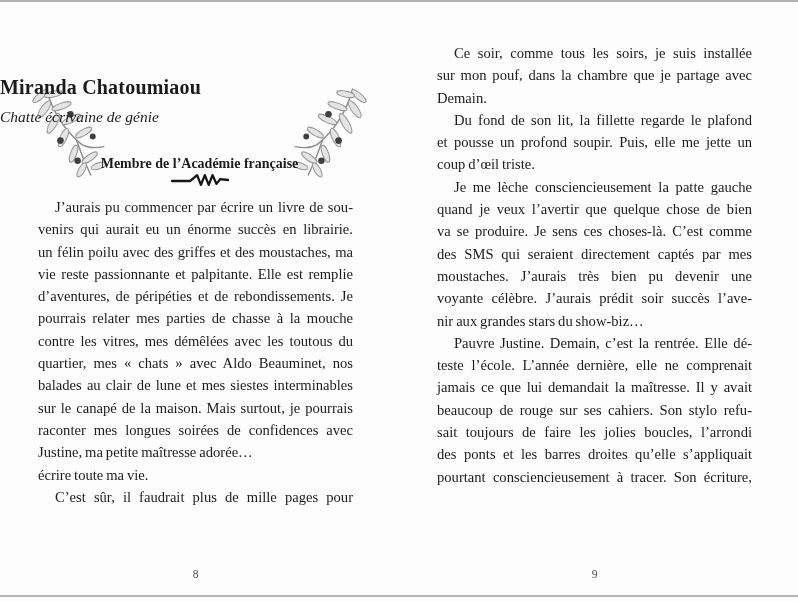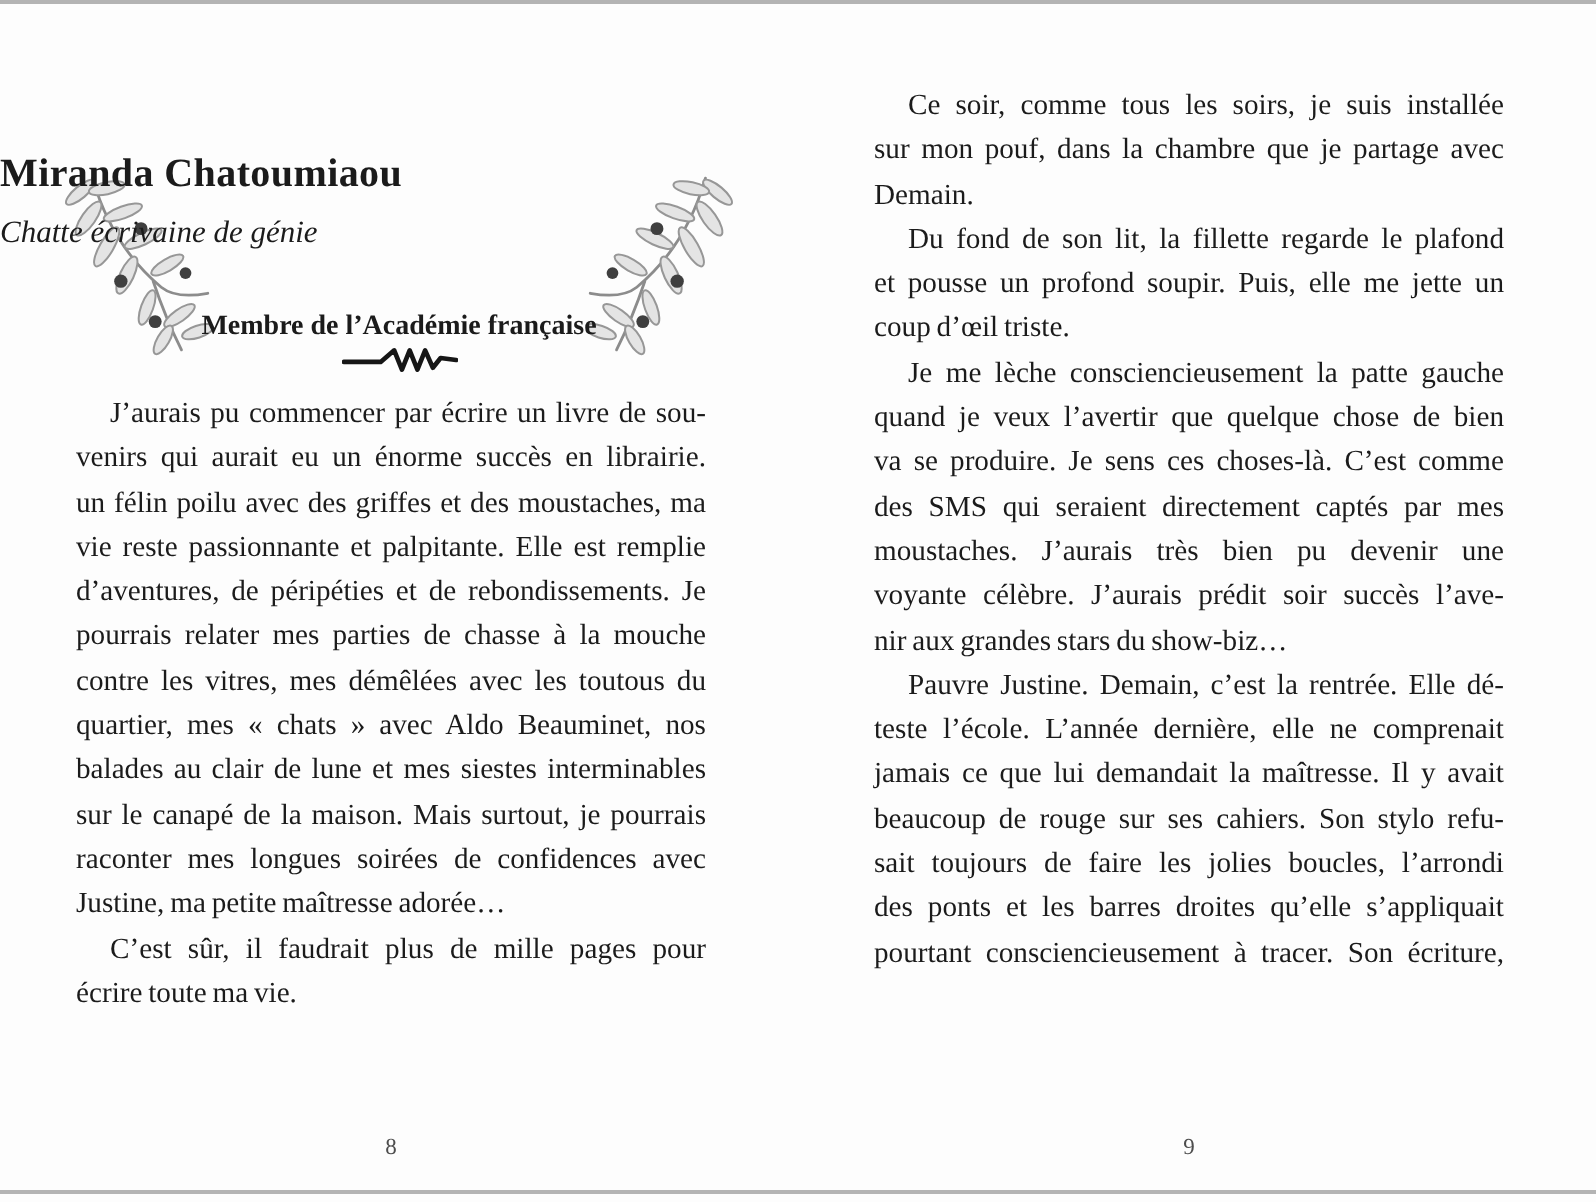--- a/index.html
+++ b/index.html
@@ -142,22 +142,22 @@
         <div class="tline">un félin poilu avec des griffes et des moustaches, ma</div>
         <div class="tline">vie reste passionnante et palpitante. Elle est remplie</div>
         <div class="tline">d’aventures, de péripéties et de rebondissements. Je</div>
         <div class="tline">pourrais relater mes parties de chasse à la mouche</div>
         <div class="tline">contre les vitres, mes démêlées avec les toutous du</div>
         <div class="tline">quartier, mes « chats » avec Aldo Beauminet, nos</div>
         <div class="tline">balades au clair de lune et mes siestes interminables</div>
         <div class="tline">sur le canapé de la maison. Mais surtout, je pourrais</div>
         <div class="tline">raconter mes longues soirées de confidences avec</div>
         <div class="tline end">Justine, ma petite maîtresse adorée…</div>
+        <div class="tline end">écrire toute ma vie.</div>
         <div class="tline indent">C’est sûr, il faudrait plus de mille pages pour</div>
-        <div class="tline end">écrire toute ma vie.</div>
       </div>
 
     <div class="page-number">8</div>
   </div>
 
   <div class="page right">
     <div class="body-text">
         <div class="tline indent">Ce soir, comme tous les soirs, je suis installée</div>
         <div class="tline">sur mon pouf, dans la chambre que je partage avec</div>
         <div class="tline end">Demain.</div>

